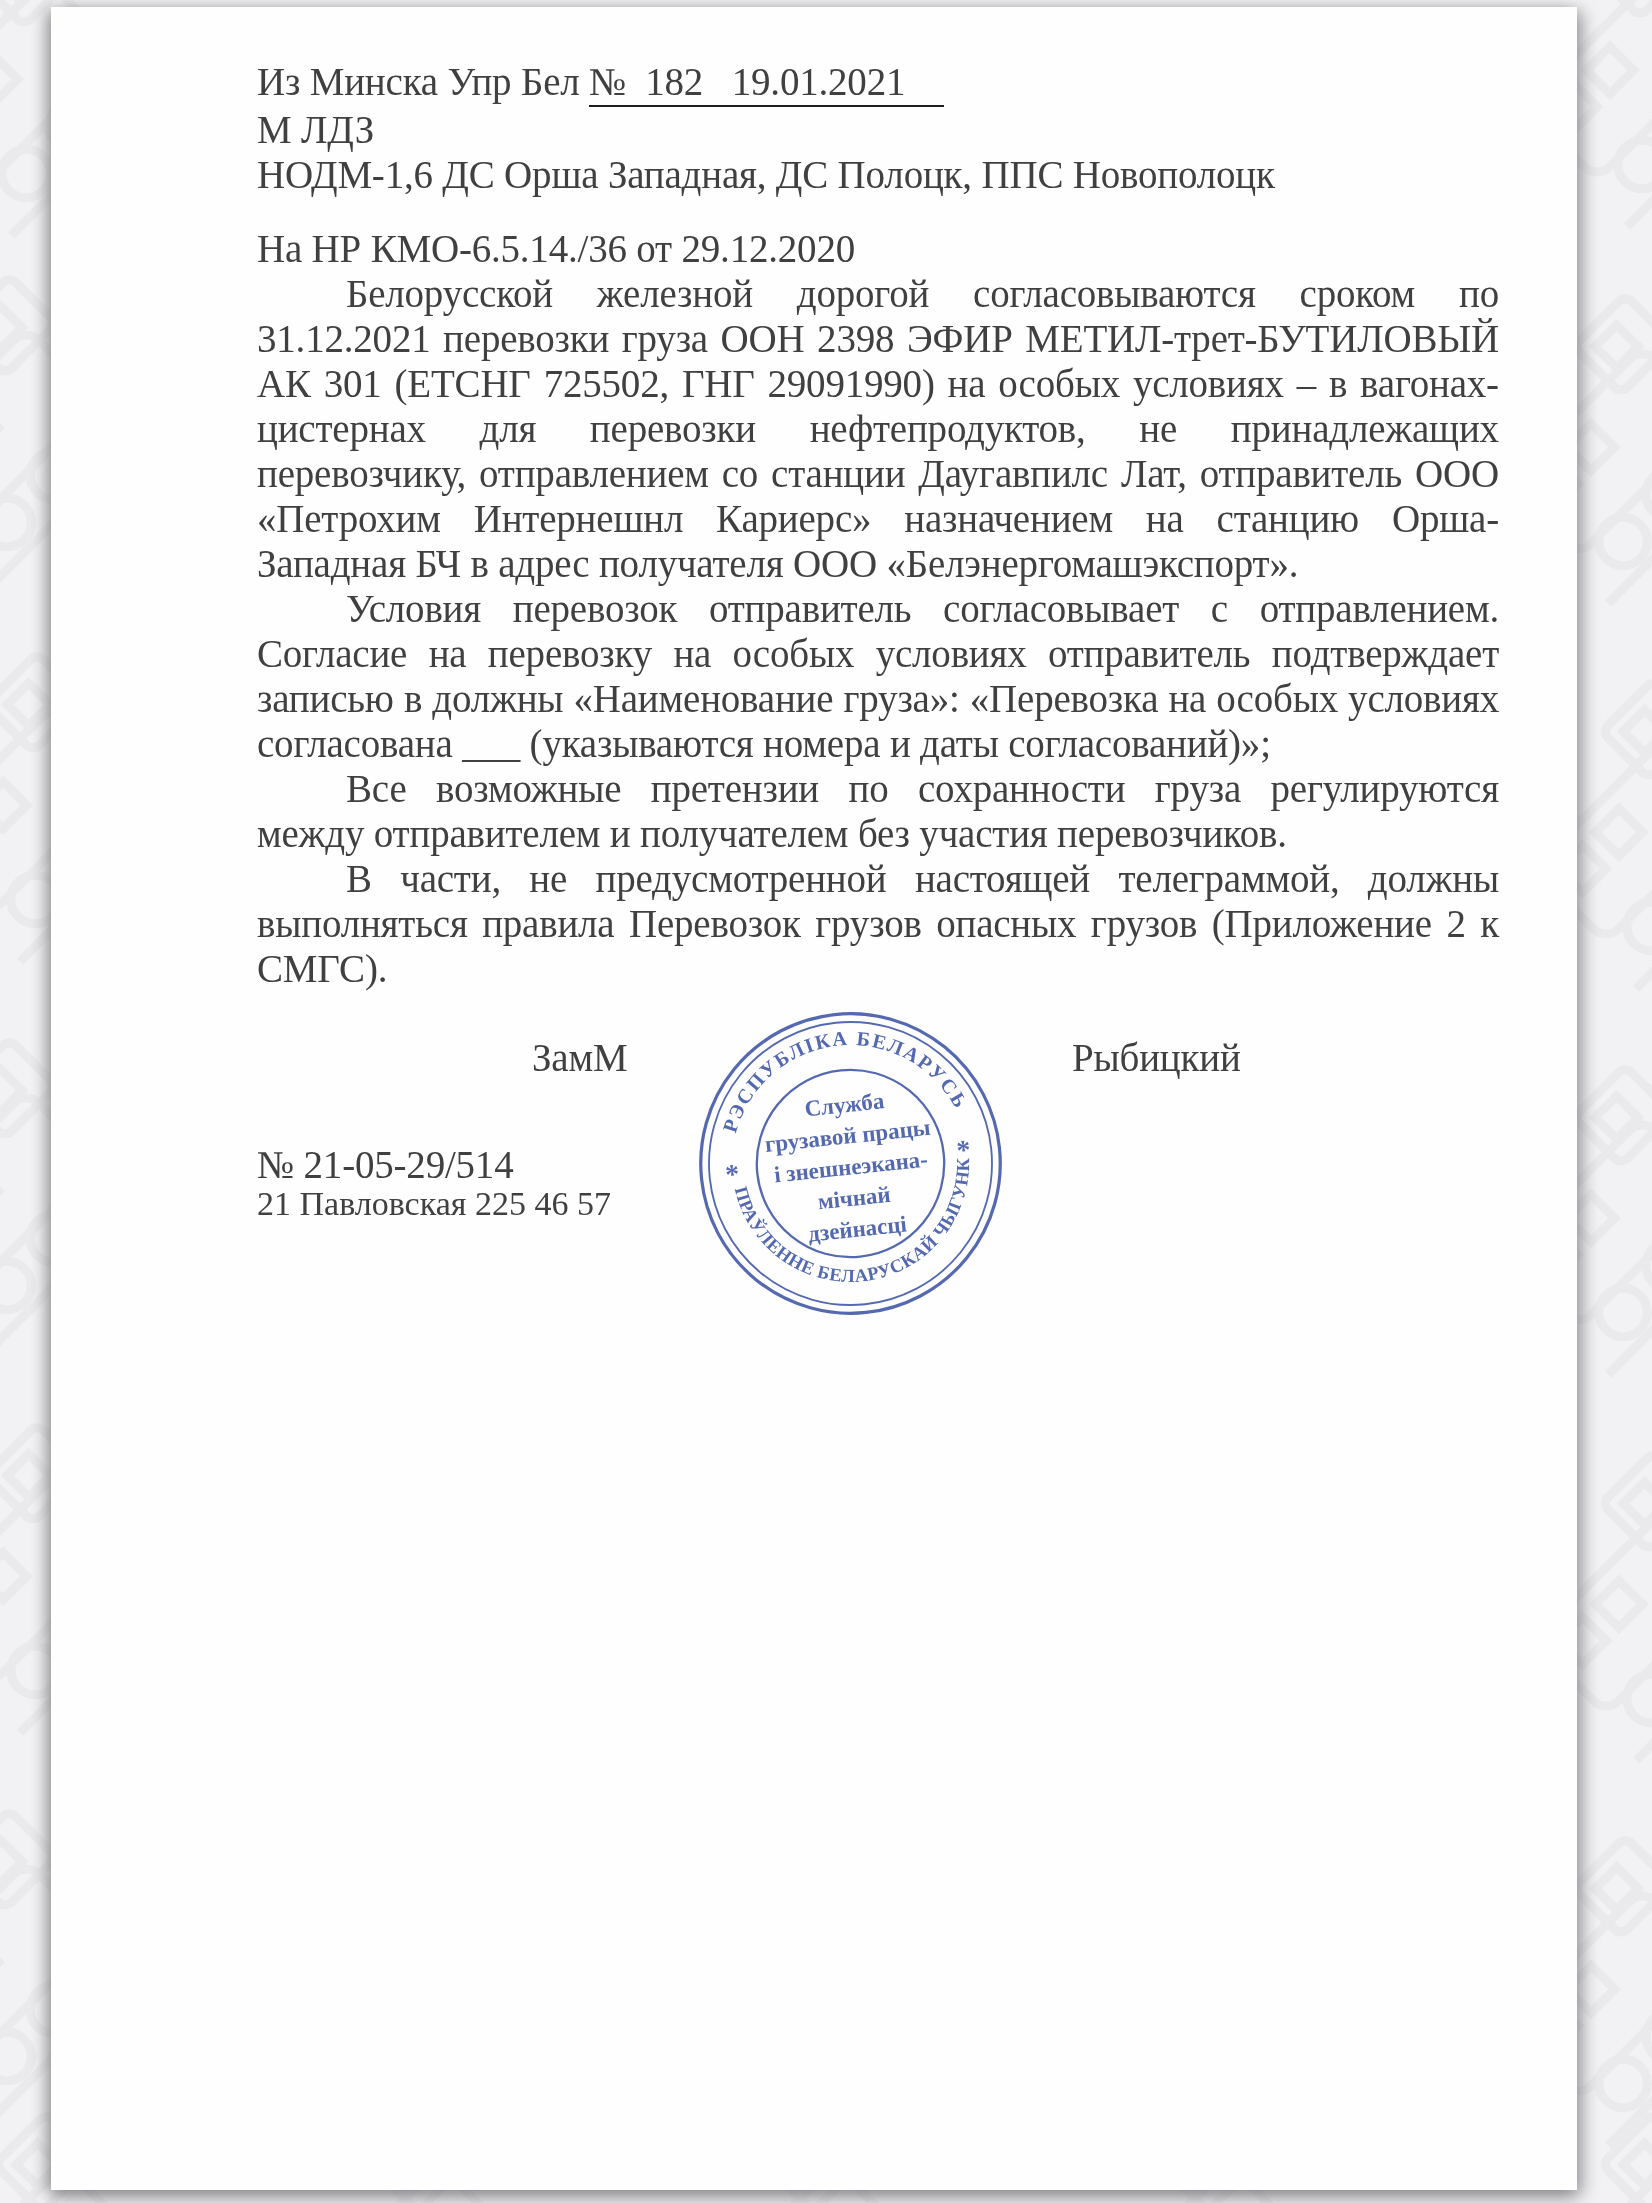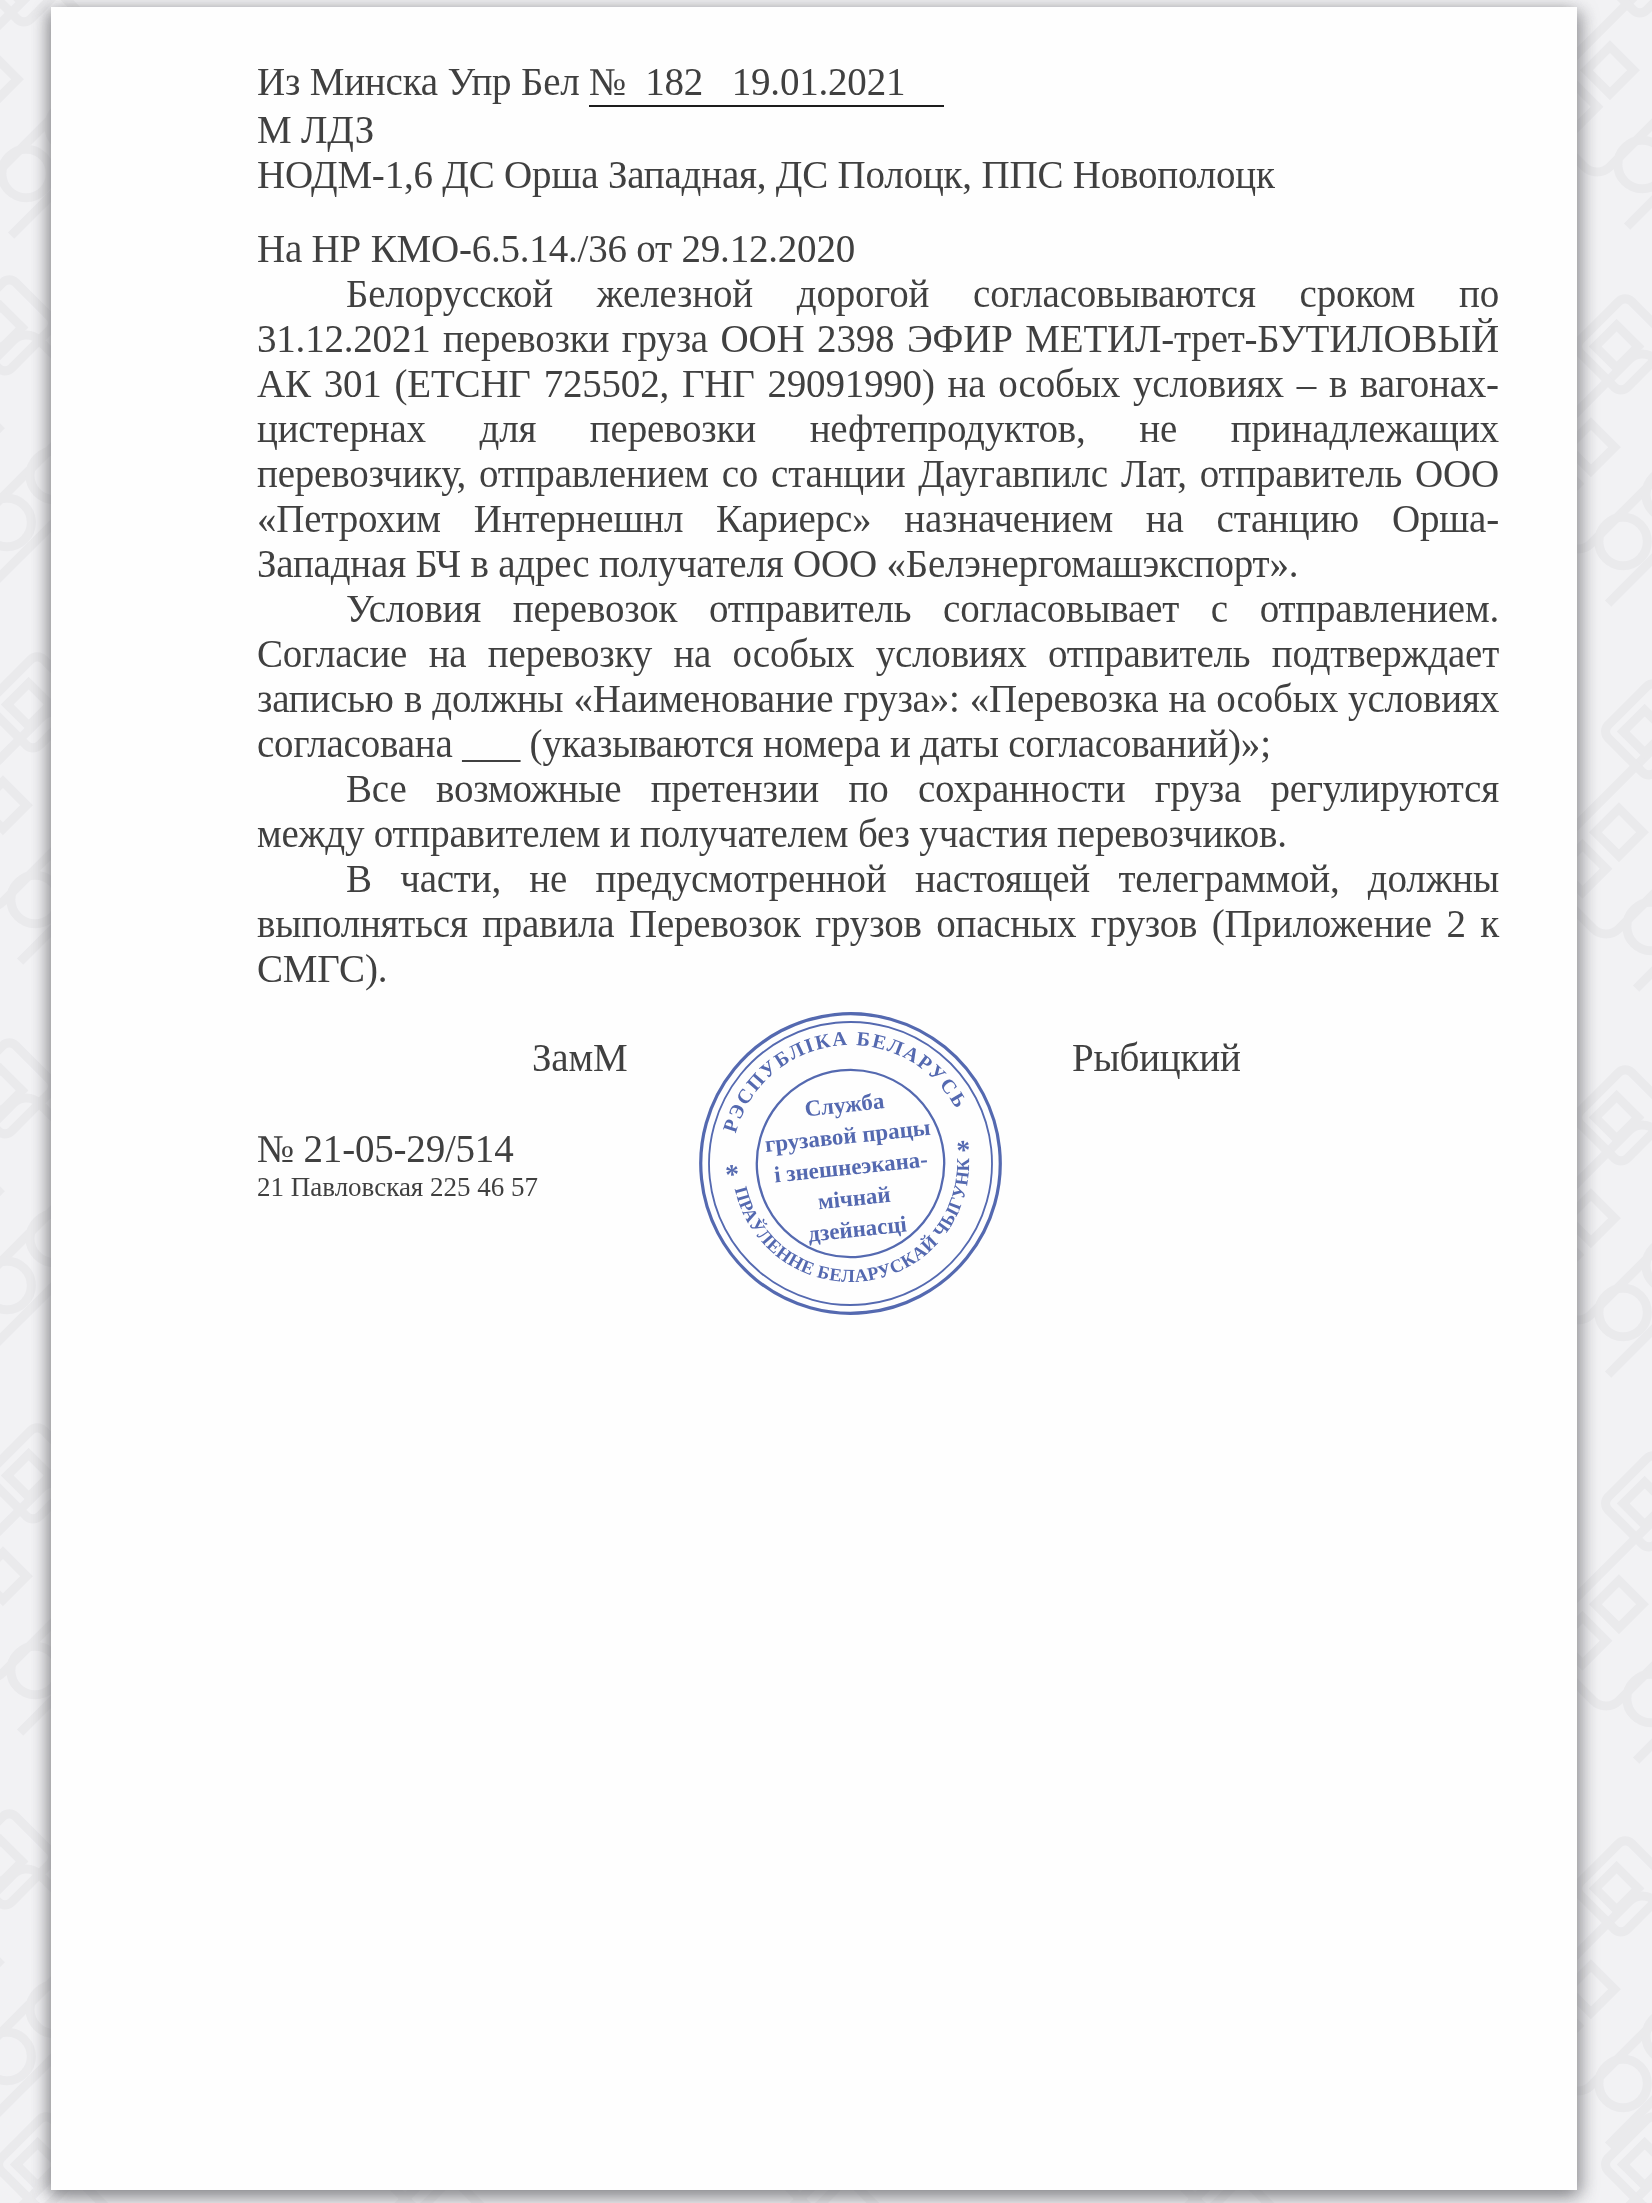--- a/index.html
+++ b/index.html
@@ -27,22 +27,22 @@
     padding:0 39px 0.9px 0;white-space:pre;
   }
   .ref-line{margin-top:29px;}
   .body-block{}
   .jline{display:flex;justify-content:space-between;white-space:pre;}
   .pline{text-align:left;white-space:pre;}
   .indent{padding-left:89px;}
   .sig-row{position:relative;height:45px;margin-top:44px;}
   .sig-left{position:absolute;left:275px;top:0;}
   .sig-right{position:absolute;left:815px;top:0;}
-  .foot-block{margin-top:46px;}
-  .foot-small{font-size:27px;line-height:33px;letter-spacing:0;}
+  .foot-block{margin-top:62px;}
+  .foot-small{font-size:34px;line-height:33px;letter-spacing:0;}
   
   .stamp{
     position:absolute;left:630px;top:943px;width:441px;height:441px;z-index:3;
     transform:rotate(-6deg);mix-blend-mode:multiply;opacity:.88;
   }
   .stamp text{font-family:"Liberation Serif","DejaVu Serif",serif;font-weight:bold;}
 </style>
 </head>
 <body>
 

